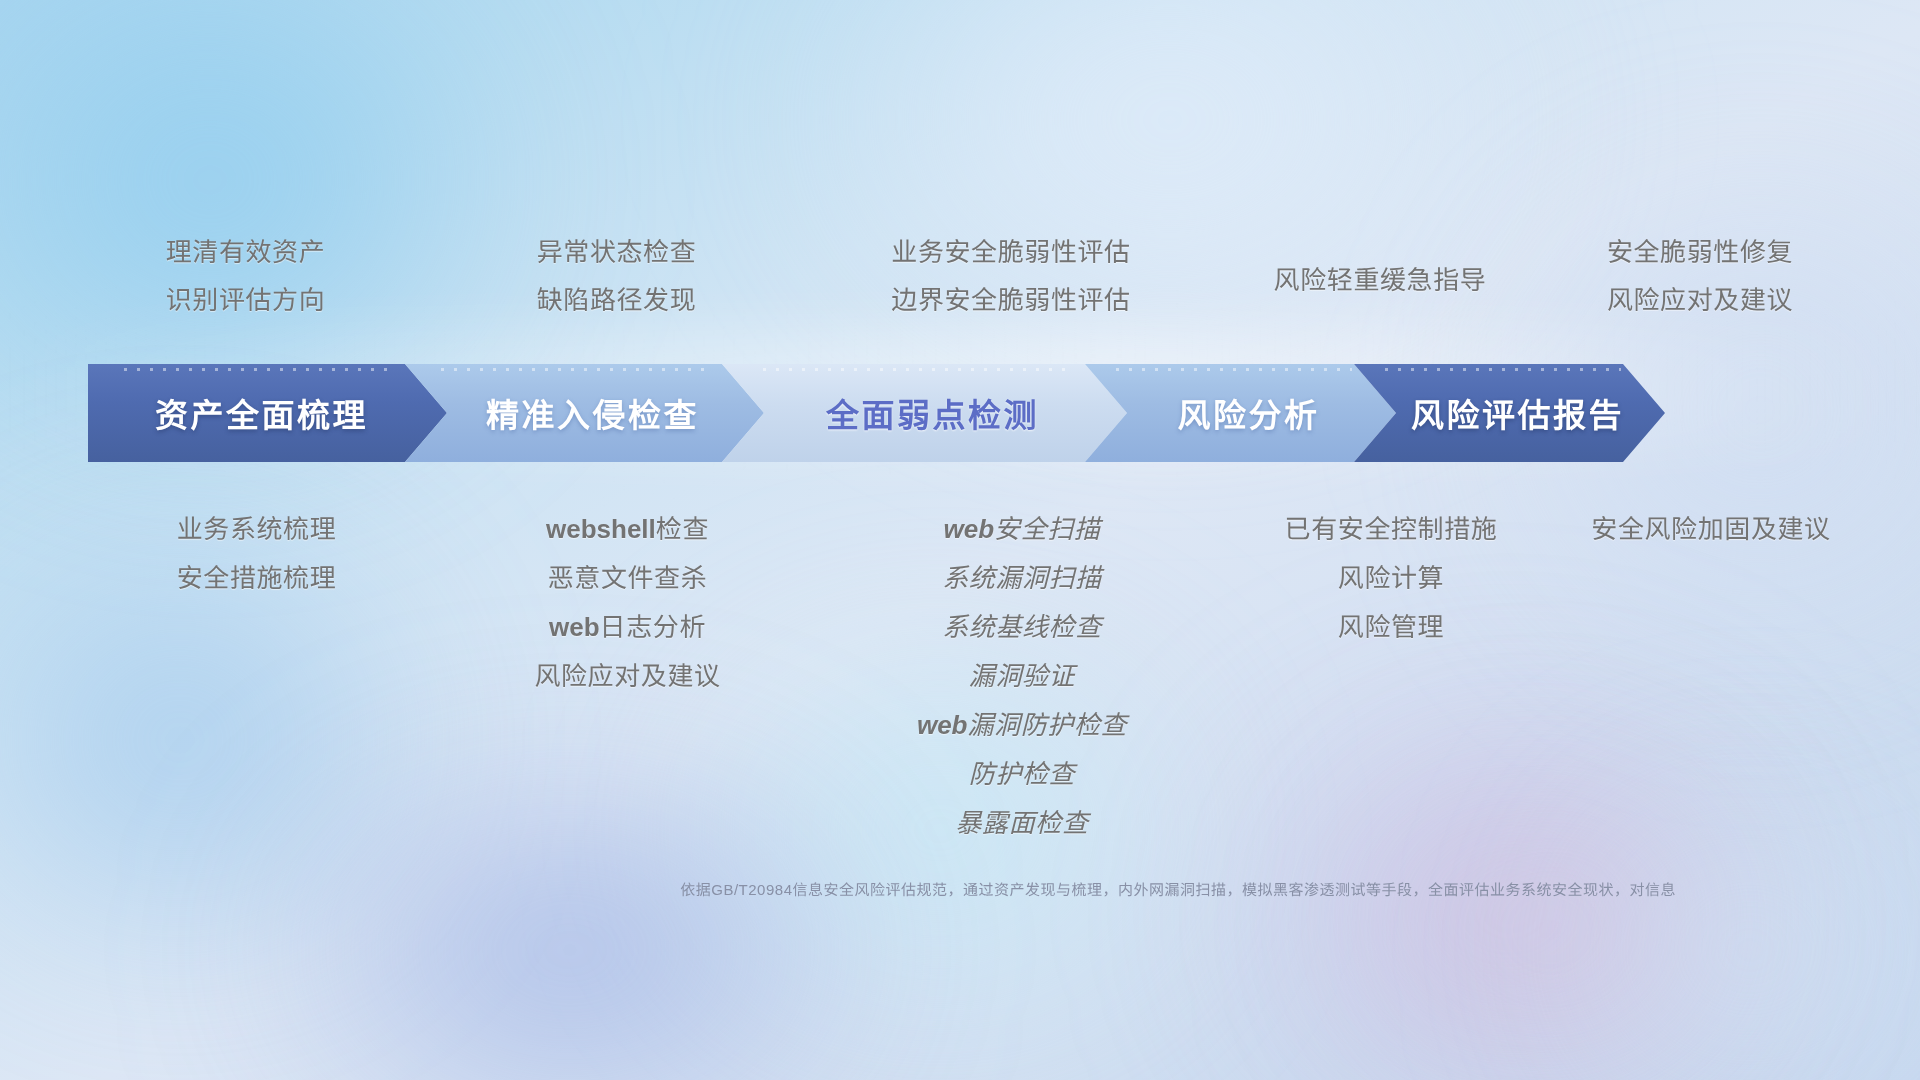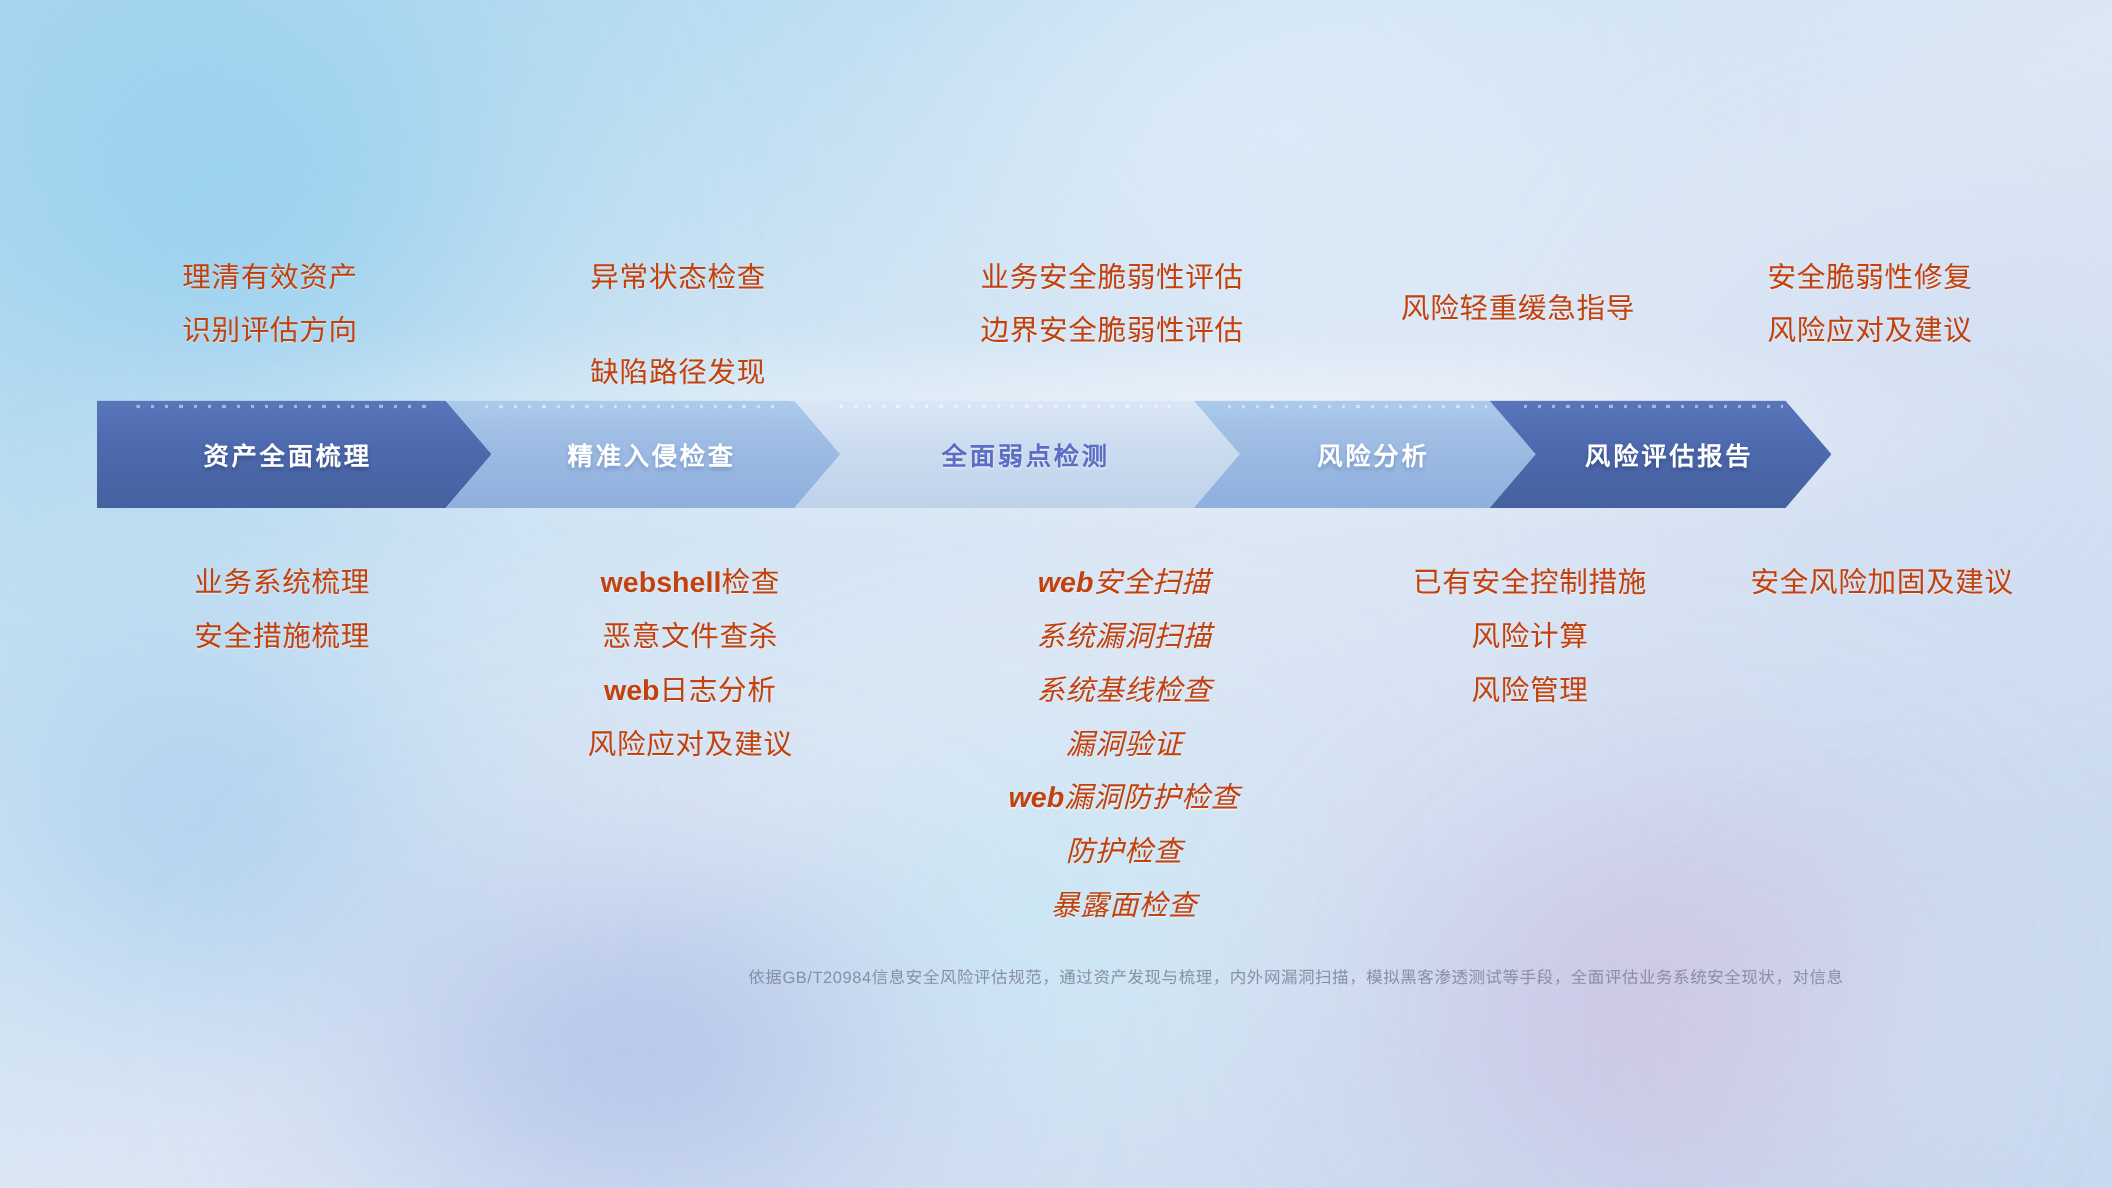--- a/index.html
+++ b/index.html
@@ -62,42 +62,42 @@
     display:flex;
   }
   .notes-bot{
     position:absolute;left:60px;top:505px;width:1800px;height:330px;
     display:flex;
   }
   .col-notes{display:flex;flex-direction:column;align-items:center;}
   .notes-top .col-notes{justify-content:flex-start;}
 
   .note{
-    color:#c2410c;
+    color:#737373;
     font-size:26px;
     line-height:48px;
     letter-spacing:.6px;
     white-space:nowrap;
     text-shadow:0 1px 1px rgba(255,255,255,.55);
   }
   .note .lat{font-weight:700;letter-spacing:0;text-align:right;}
 
   .notes-bot .note{line-height:49px;margin-left:22px;}
 
   
   .chev-band{
     position:absolute;left:88px;top:364px;width:1745px;height:98px;
   }
   .chev{
     position:absolute;top:0;height:98px;
     display:flex;align-items:center;justify-content:center;
     box-sizing:border-box;
   }
   .chev .cap{
-    font-size:23px;font-weight:700;letter-spacing:2.5px;
+    font-size:33px;font-weight:700;letter-spacing:2.5px;
     white-space:nowrap;
   }
   .chev.dark .cap{color:#ffffff;text-shadow:0 2px 4px rgba(30,48,96,.45);}
   .chev.mid  .cap{color:#ffffff;text-shadow:0 2px 4px rgba(70,100,160,.40);}
   .chev.pale .cap{color:#5c6dc6;text-shadow:0 1px 2px rgba(255,255,255,.75);}
 
   
   .chev .speck{
     position:absolute;left:10%;right:14%;top:4px;height:3px;
     background:repeating-linear-gradient(90deg,rgba(255,255,255,.55) 0 3px,rgba(255,255,255,0) 3px 13px);
@@ -129,21 +129,21 @@
   <div class="streak"></div>
 </div>
 
 <div id="content">
 
   <div class="notes-top" id="notes-top">
       <div class="col-notes" style="width: 371px; padding-top: 0px;">
         <div class="note">理清有效资产</div>
         <div class="note">识别评估方向</div>
       </div>
-      <div class="col-notes" style="width: 371px; padding-top: 0px; gap: 38px;">
+      <div class="col-notes" style="width: 371px; padding-top: 0px;">
         <div class="note">异常状态检查</div>
         <div class="note">缺陷路径发现</div>
       </div>
       <div class="col-notes" style="width: 418px; padding-top: 0px;">
         <div class="note">业务安全脆弱性评估</div>
         <div class="note">边界安全脆弱性评估</div>
       </div>
       <div class="col-notes" style="width: 320px; padding-top: 28px;">
         <div class="note">风险轻重缓急指导</div>
       </div>

